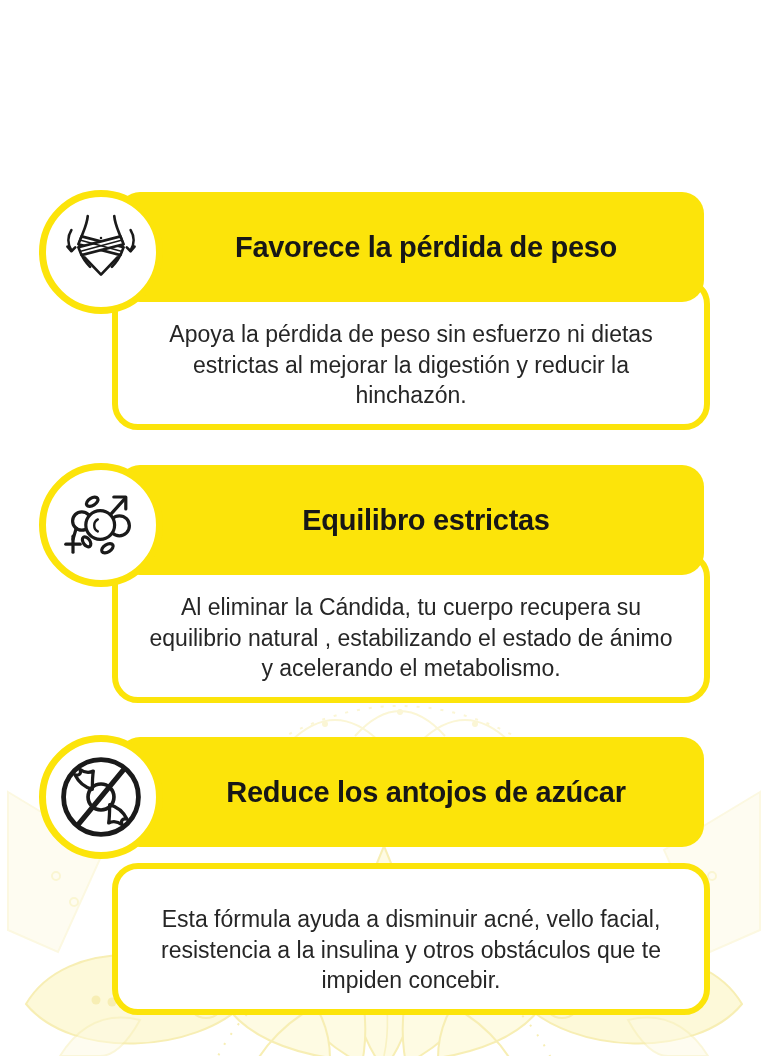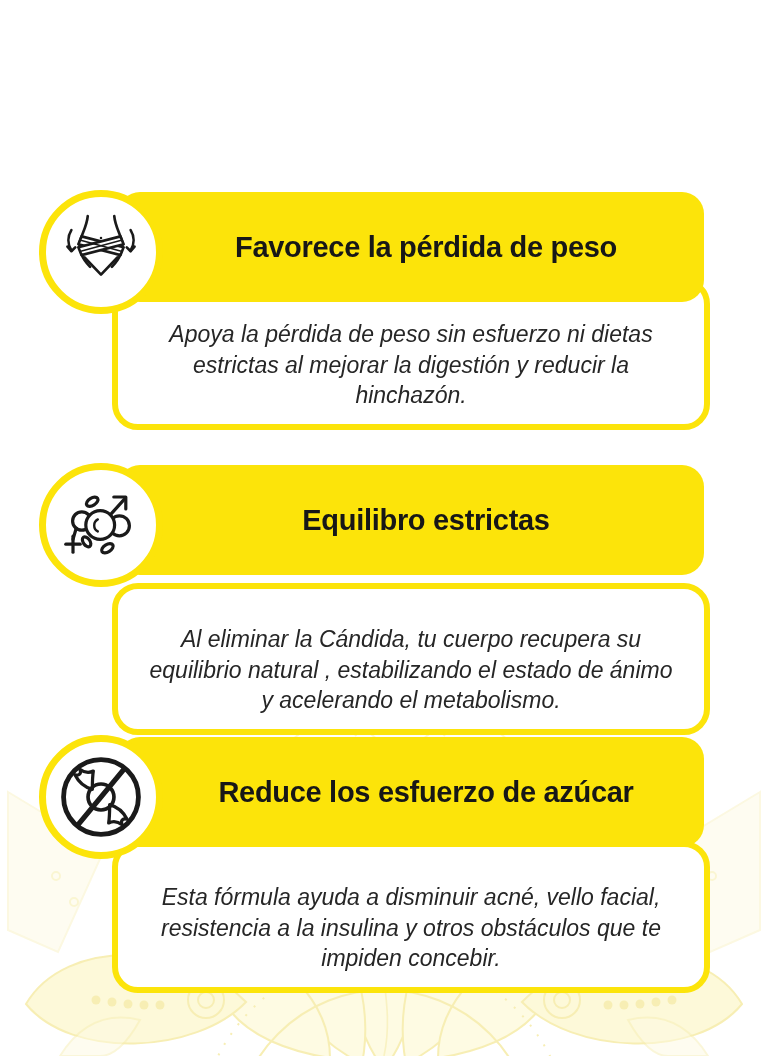--- a/index.html
+++ b/index.html
@@ -27,21 +27,21 @@
     display:flex;align-items:center;justify-content:center;z-index:2;
   }
   .sec-header .sec-title{
     font-size:29px;font-weight:800;color:#171717;letter-spacing:-0.3px;
     text-align:left;padding-left:30px;
   }
   .sec-body{
     position:absolute;left:112px;width:598px;height:152px;
     background:#ffffff;border:6px solid var(--accent-yellow);border-radius:26px;
     display:flex;align-items:center;justify-content:center;
-    padding:30px 28px 8px 28px;z-index:1;font-style:italic;
+    padding:30px 28px 8px 28px;z-index:1;
   }
   .sec-body .body-text{
     margin:0;font-size:23px;line-height:1.33;color:var(--body-text);
     text-align:center;
   }
   .icon-circle{
     position:absolute;left:39px;width:124px;height:124px;
     background:#ffffff;border:7px solid var(--accent-yellow);border-radius:50%;
     display:flex;align-items:center;justify-content:center;z-index:3;
   }
@@ -129,21 +129,21 @@
         <path d="M88 22 C93 30 93 40 88 48"></path>
         <path d="M83 44 L88 49 L93 43"></path>
       </svg>
     </div>
   </div>
 
   <div class="section">
     <div class="sec-header" style="top:465px">
       <span class="sec-title">Equilibro estrictas</span>
     </div>
-    <div class="sec-body" style="top:583px">
+    <div class="sec-body" style="top:551px">
       <p class="body-text">Al eliminar la Cándida, tu cuerpo recupera su equilibrio natural , estabilizando el estado de ánimo y acelerando el metabolismo.</p>
     </div>
     <div class="icon-circle" style="top:463px">
       <svg width="80" height="80" viewBox="0 0 100 100" fill="none" stroke="#1a1a1a" stroke-width="4" stroke-linecap="round" stroke-linejoin="round">
         <circle cx="26" cy="45" r="11.5"></circle>
         <circle cx="73" cy="51" r="12.5"></circle>
         <path d="M19 54 L15 68"></path>
         <path d="M15 64 L15 84"></path>
         <path d="M6 74 L24 74"></path>
         <path d="M61 38 L79 18"></path>
@@ -152,23 +152,23 @@
         <ellipse cx="58" cy="79" rx="8" ry="4.6" transform="rotate(-32 58 79)" fill="#ffffff"></ellipse>
         <ellipse cx="32" cy="71" rx="7" ry="4.2" transform="rotate(55 32 71)" fill="#ffffff"></ellipse>
         <circle cx="49" cy="50" r="18" fill="#ffffff"></circle>
         <path d="M46 43 a8.5 8.5 0 0 0 0 15" stroke-width="3"></path>
       </svg>
     </div>
   </div>
 
   <div class="section">
     <div class="sec-header" style="top:737px">
-      <span class="sec-title">Reduce los esfuerzo de azúcar</span>
+      <span class="sec-title">Reduce los antojos de azúcar</span>
     </div>
-    <div class="sec-body" style="top:841px">
+    <div class="sec-body" style="top:863px">
       <p class="body-text">Esta fórmula ayuda a disminuir acné, vello facial, resistencia a la insulina y otros obstáculos que te impiden concebir.</p>
     </div>
     <div class="icon-circle" style="top:735px">
       <svg width="96" height="96" viewBox="0 0 100 100" fill="none" stroke="#1a1a1a" stroke-width="5" stroke-linecap="round" stroke-linejoin="round">
         <circle cx="50" cy="50" r="39"></circle>
         <path d="M41 42 C34 40 27 35 23 27 C27 28 30 26 28 21 C33 25 38 25 42 23 C41 29 41 36 41 42 Z" stroke-width="3.4"></path>
         <path d="M59 58 C66 60 73 65 77 73 C73 72 70 74 72 79 C67 75 62 75 58 77 C59 71 59 64 59 58 Z" stroke-width="3.4"></path>
         <circle cx="50" cy="50" r="13.5" stroke-width="3.8"></circle>
         <path d="M74 21 L26 79" stroke-width="5.4"></path>
       </svg>

